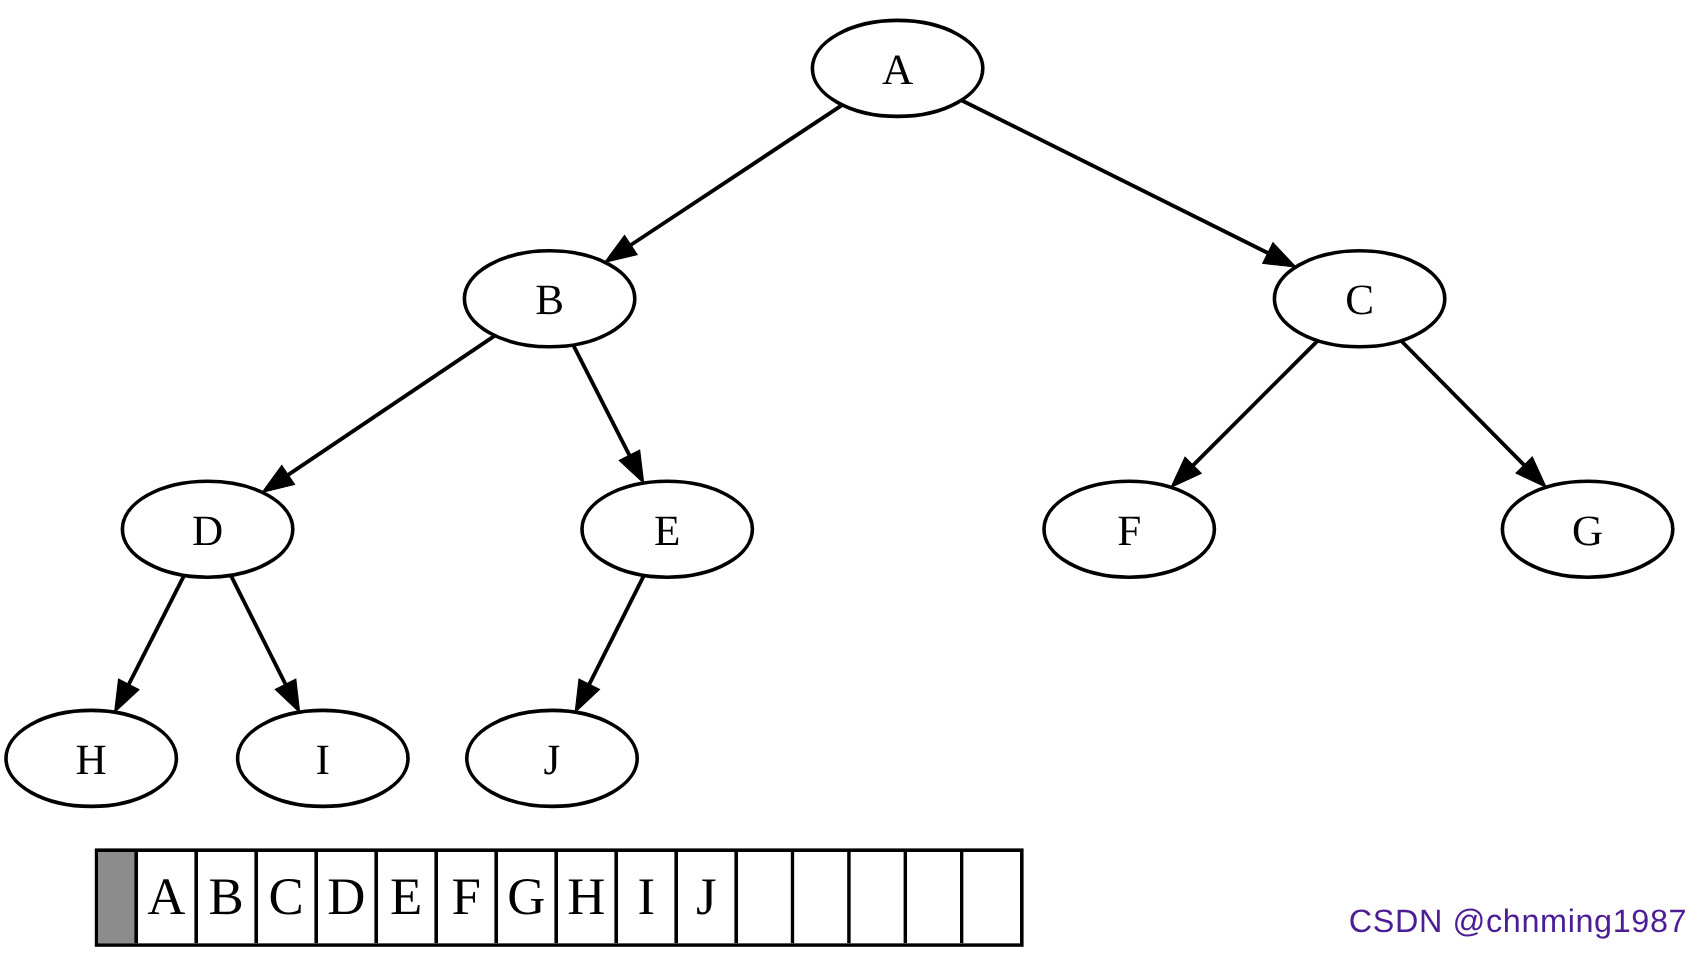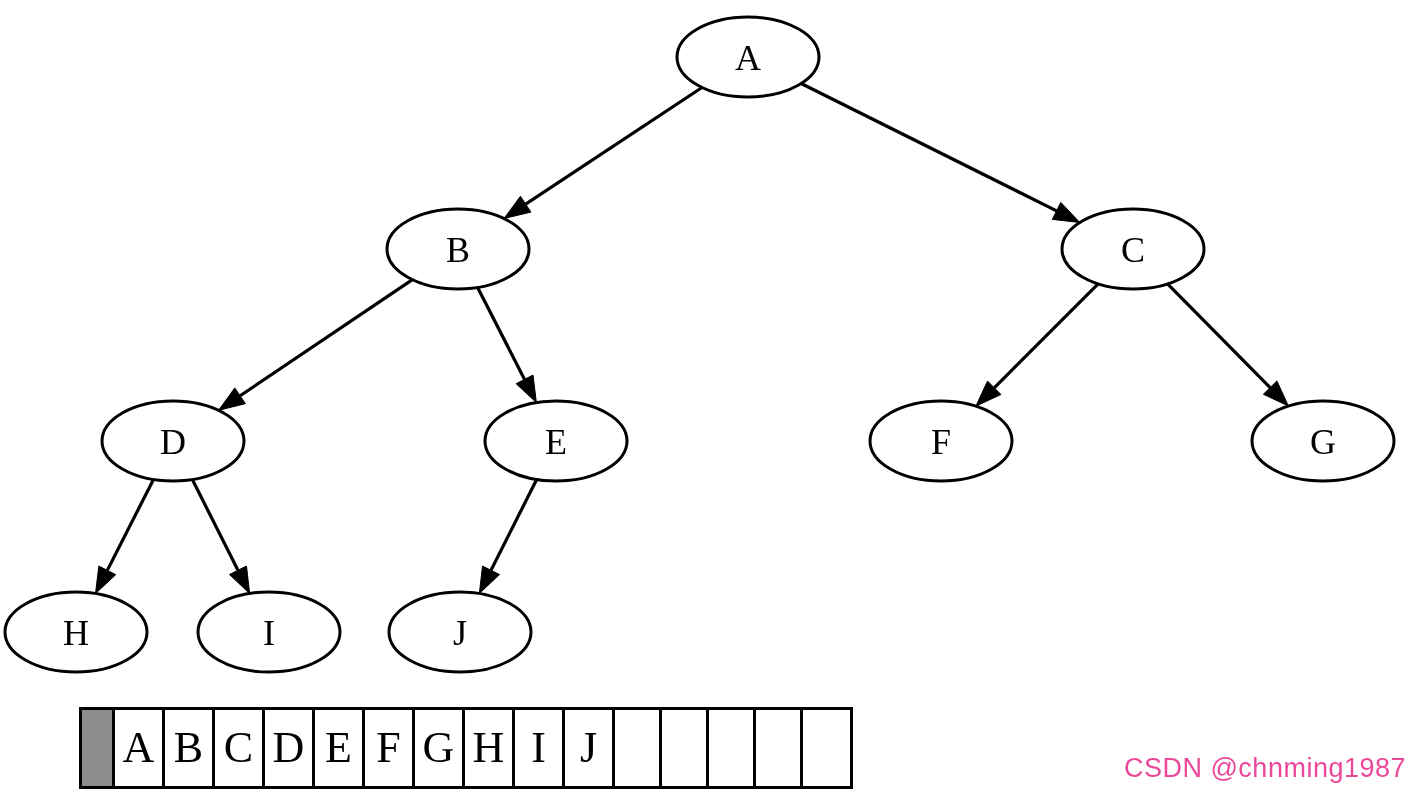--- a/index.html
+++ b/index.html
@@ -80,21 +80,21 @@
   .array-cell.empty {
     width: 47px;
   }
   
   #watermark {
     position: absolute;
     right: 12px;
     bottom: 14px;
     font-family: "Liberation Sans", sans-serif;
     font-size: 27px;
-    color: #ec4899;
+    color: #4c1d95;
     letter-spacing: 0.5px;
     white-space: nowrap;
     user-select: none;
   }
 </style>
 </head>
 <body>
 
 <div id="canvas">
 

